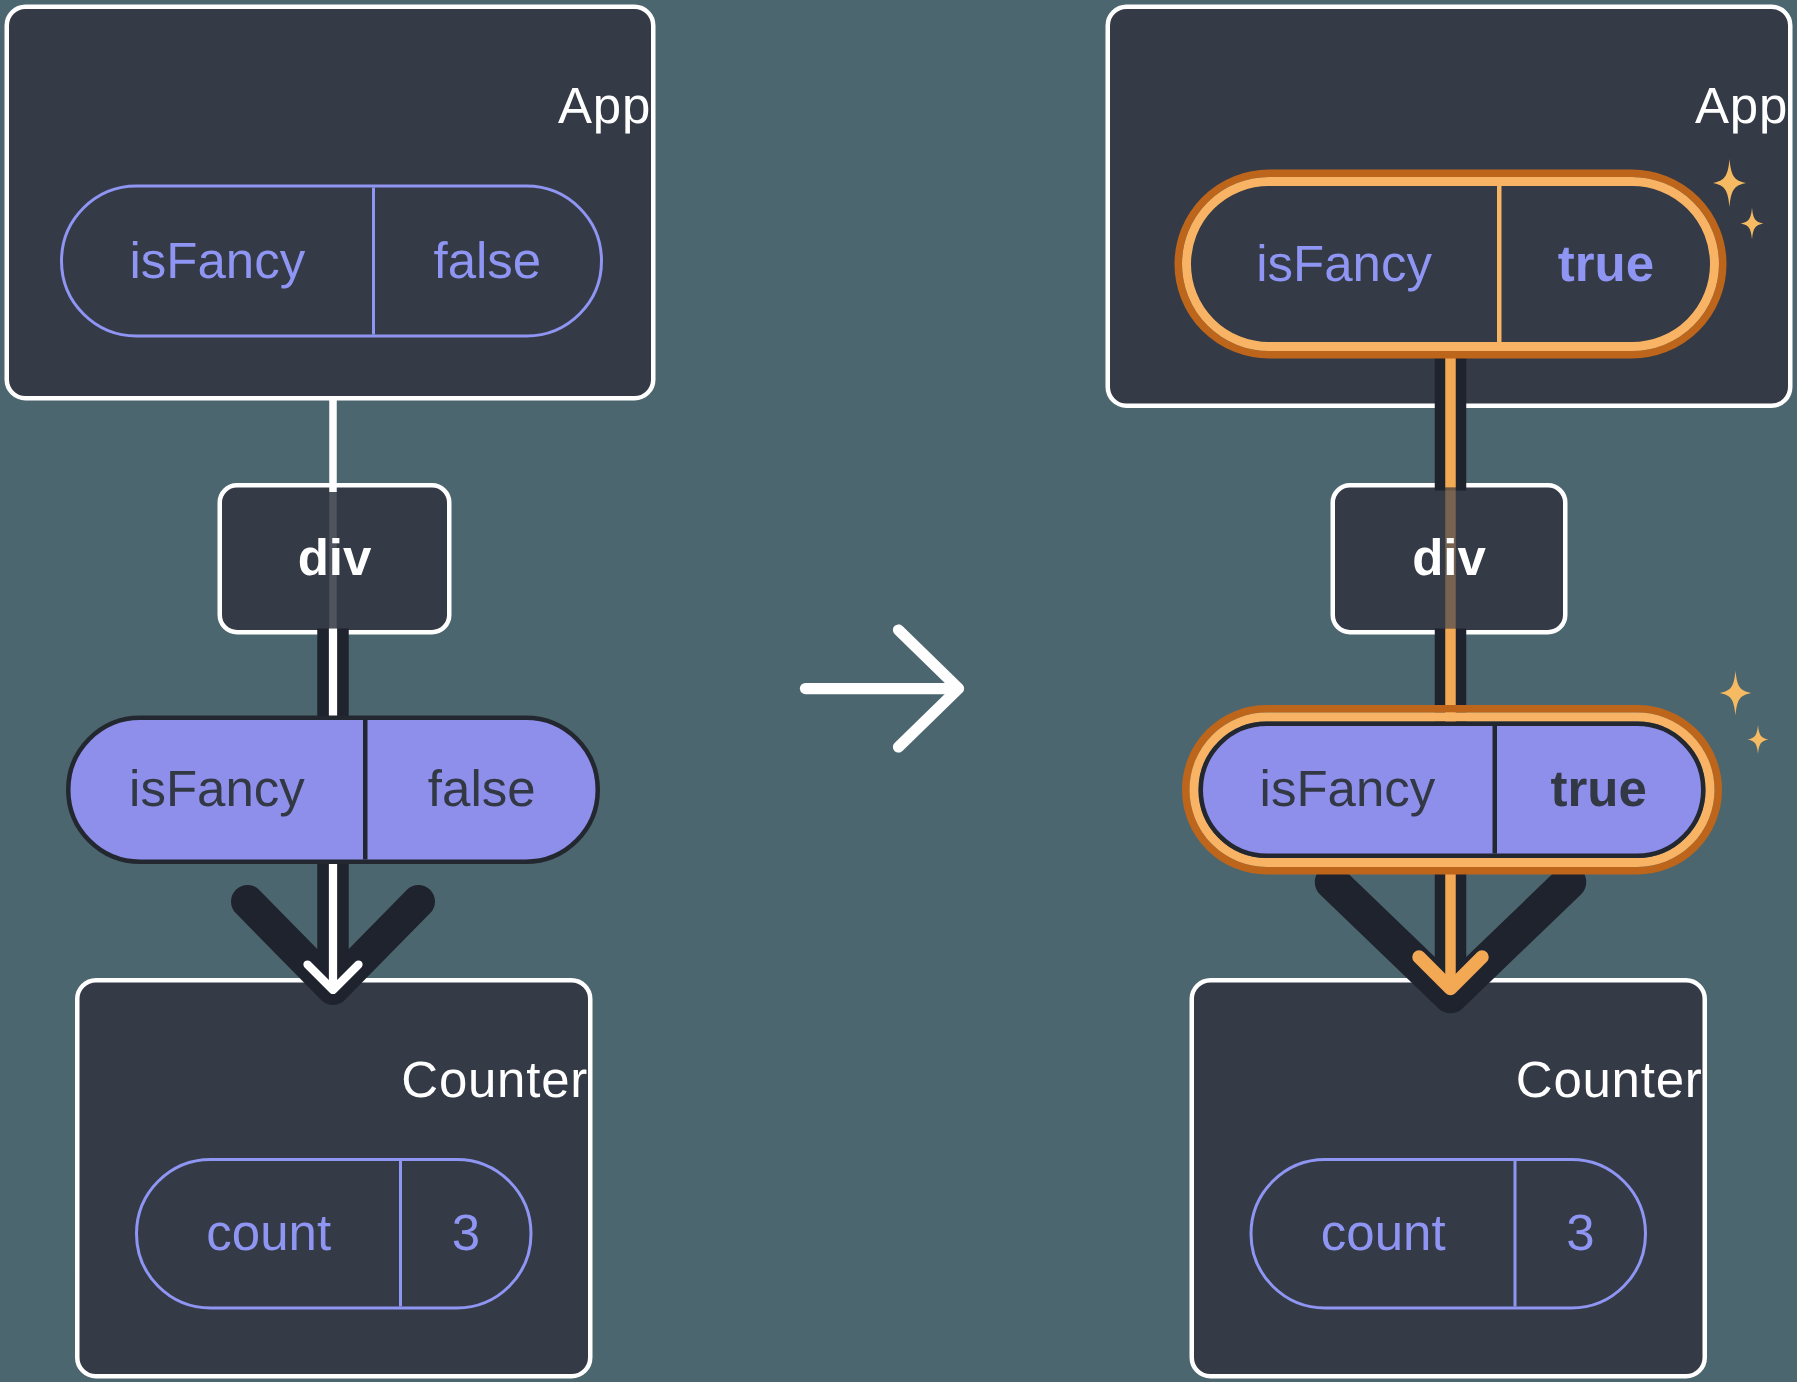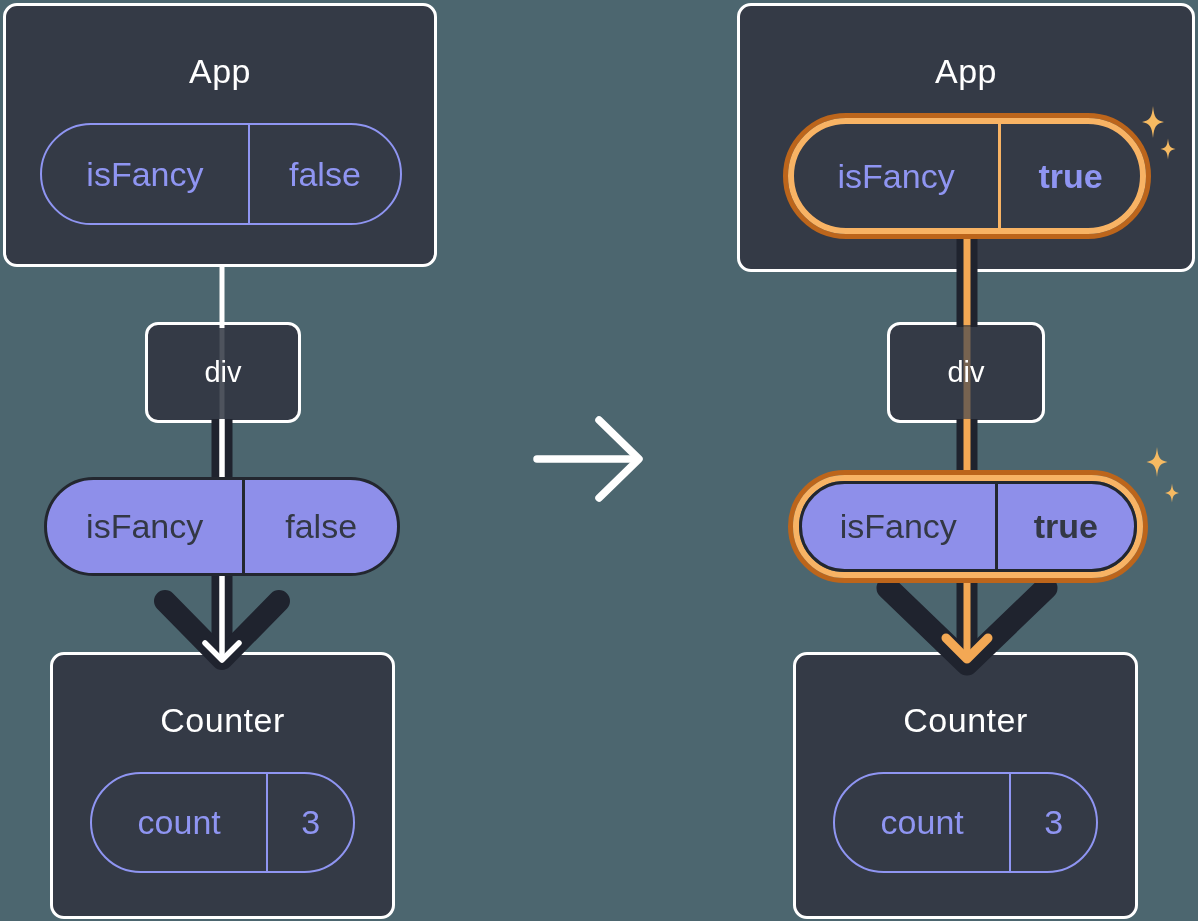--- a/index.html
+++ b/index.html
@@ -10,21 +10,21 @@
     -webkit-font-smoothing:antialiased;
   }
   .box{
     position:absolute;box-sizing:border-box;
     background:var(--box,#343A46);
     border:3px solid var(--white,#fff);
     border-radius:14px;
   }
   .box--small{border-radius:13px;}
   .box-title{
-    margin-top:46px;text-align:center;
+    margin-top:46px;text-align:right;
     font-size:34px;font-weight:500;letter-spacing:.5px;
     color:var(--white,#fff);
   }
   .svg-overlay{position:absolute;left:0;top:0;z-index:5;}
   .pill{
     position:absolute;box-sizing:border-box;z-index:10;
     display:flex;align-items:stretch;border-radius:999px;
     font-size:34px;
   }
   .pill .cell{
@@ -63,21 +63,21 @@
   .core--hollow .cell + .cell{border-left:3px solid var(--orange-ring-light,#F8B364);}
   .core--filled{
     background:var(--purple-fill,#8E8FEA);
     border:3px solid var(--pill-dark,#23272F);
     color:var(--pill-text-dark,#333845);
   }
   .core--filled .cell + .cell{border-left:3px solid var(--pill-dark,#23272F);}
   .bold{font-weight:700;}
   .div-label{
     position:absolute;z-index:10;display:flex;align-items:center;justify-content:center;
-    color:var(--white,#fff);font-size:29px;font-weight:400;
+    color:var(--white,#fff);font-size:34px;font-weight:700;
   }
 </style>
 </head>
 <body>
 
 <div class="canvas">
 
   <div class="box" style="left:3px;top:3px;width:434px;height:264px">
     <div class="box-title">App</div>
   </div>

